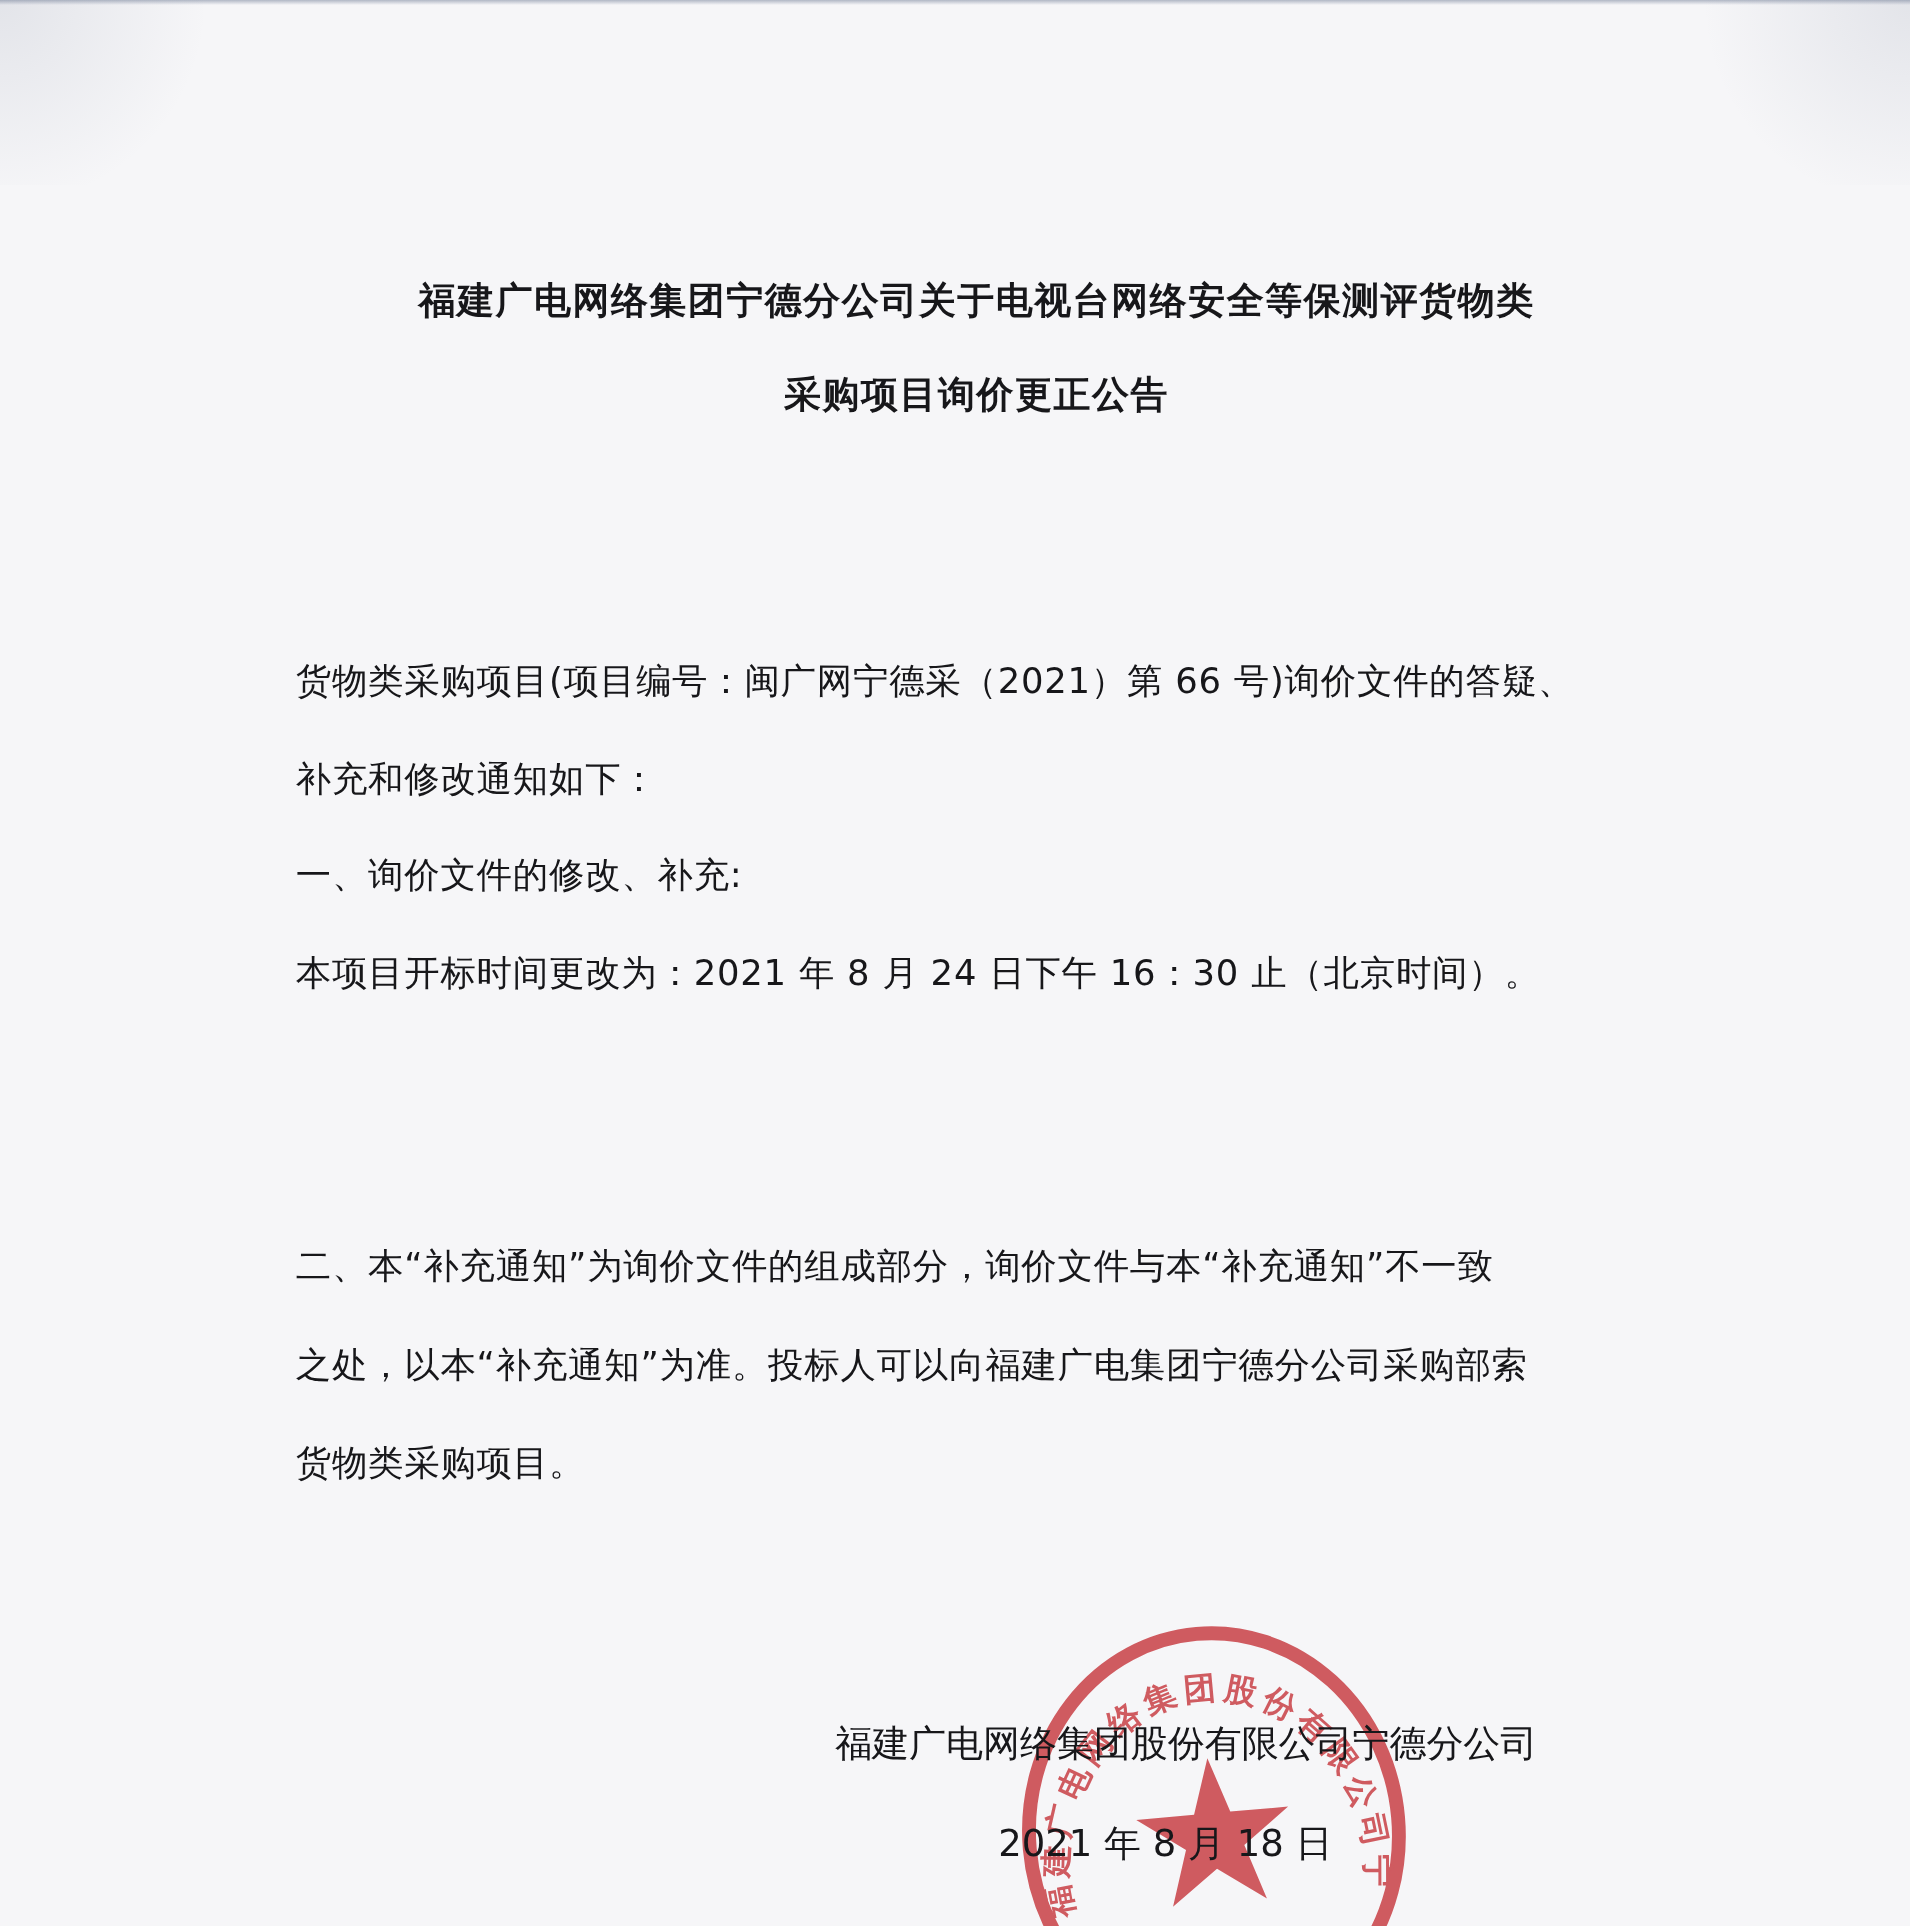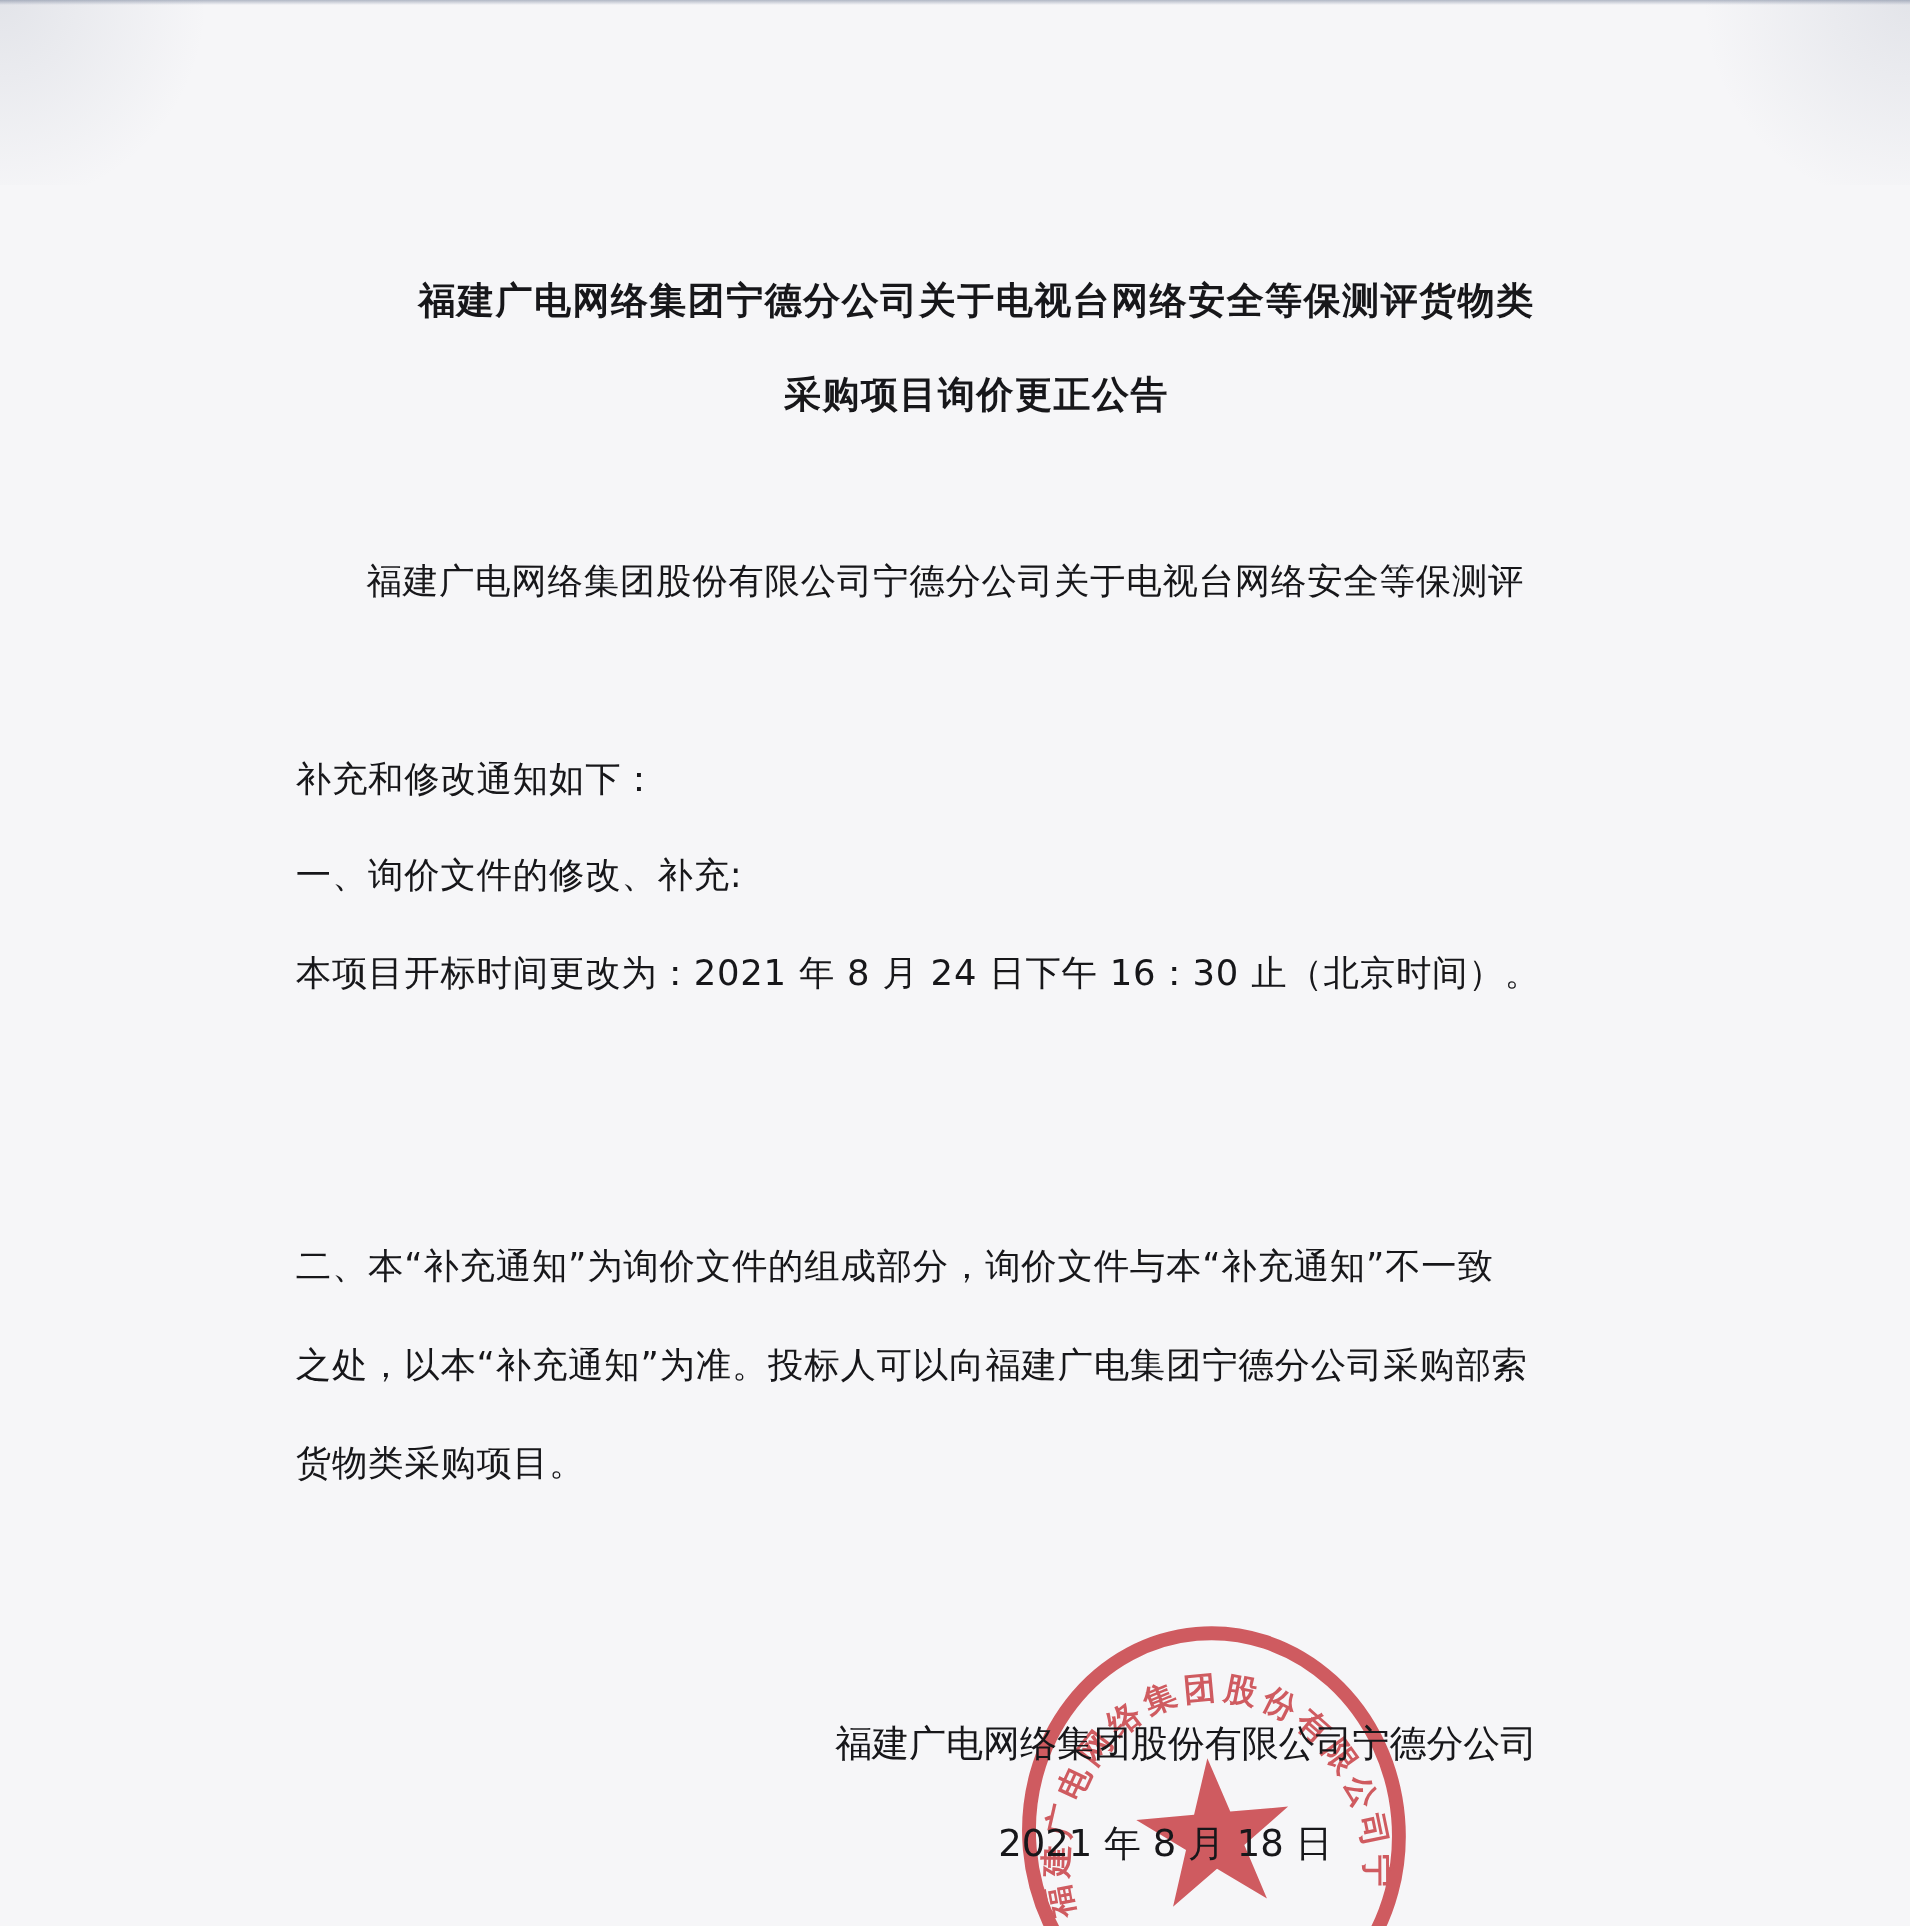--- a/index.html
+++ b/index.html
@@ -100,21 +100,21 @@
 
 <div class="page">
 
   <div class="scan-edge-top"></div>
   <div class="corner-shade-tl"></div>
   <div class="corner-shade-tr"></div>
 
   <div class="title-line title-line-1">福建广电网络集团宁德分公司关于电视台网络安全等保测评货物类</div>
   <div class="title-line title-line-2">采购项目询价更正公告</div>
 
-  <div class="line p1-l1">福建广电网络集团股份有限公司宁德分公司关于电视台网络安全等保测评</div>
+  <div class="line p1-l2">货物类采购项目(项目编号：闽广网宁德采（2021）第 66 号)询价文件的答疑、</div>
   <div class="line p1-l3">补充和修改通知如下：</div>
 
   <div class="line s1-h">一、询价文件的修改、补充:</div>
   <div class="line s1-t">本项目开标时间更改为：2021 年 8 月 24 日下午 16：30 止（北京时间）。</div>
 
 
   <div class="line s2-l1">二、本“补充通知”为询价文件的组成部分，询价文件与本“补充通知”不一致</div>
   <div class="line s2-l2">之处，以本“补充通知”为准。投标人可以向福建广电集团宁德分公司采购部索</div>
   <div class="line s2-l3">货物类采购项目。</div>
 

